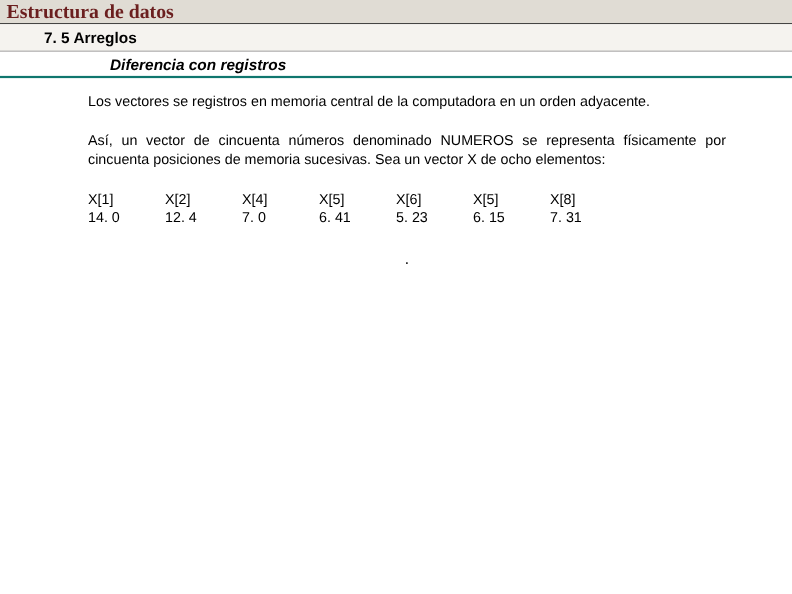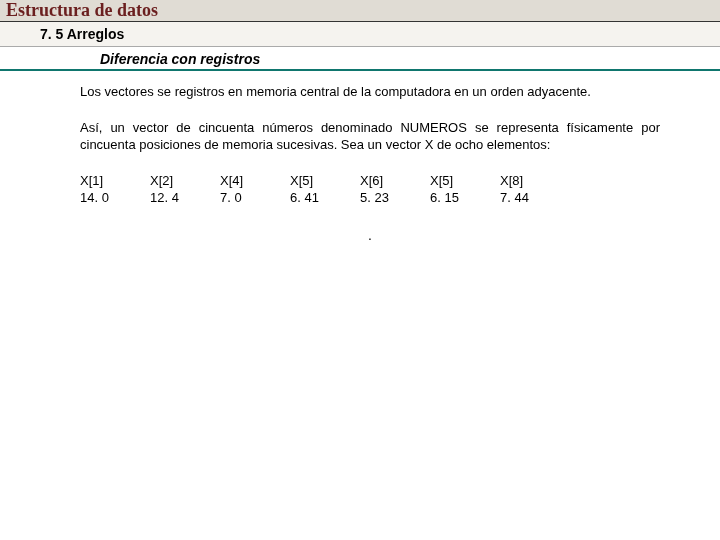--- a/index.html
+++ b/index.html
@@ -116,19 +116,19 @@
     <div class="arr-col">
       <span>X[6]</span>
       <span>5. 23</span>
     </div>
     <div class="arr-col">
       <span>X[5]</span>
       <span>6. 15</span>
     </div>
     <div class="arr-col">
       <span>X[8]</span>
-      <span>7. 44</span>
+      <span>7. 31</span>
     </div>
   </div>
 
   <div class="dot">.</div>
 
 </div>
 
 </body></html>

